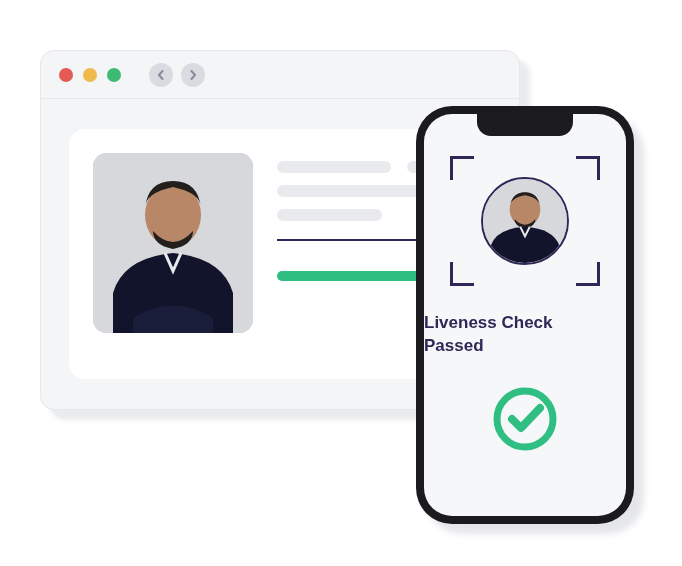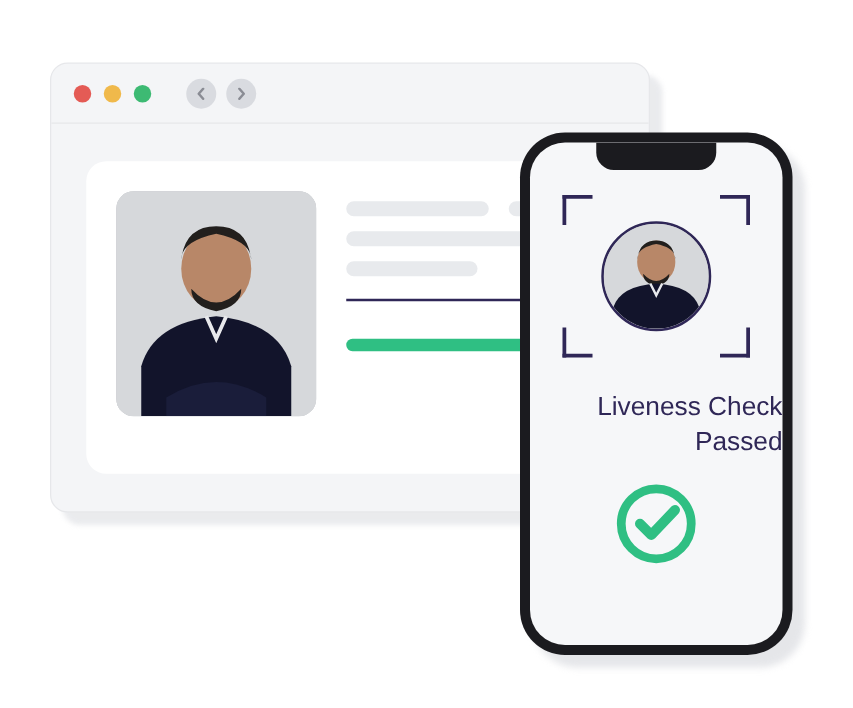--- a/index.html
+++ b/index.html
@@ -204,25 +204,25 @@
       overflow: hidden;
       background: #c8cace;
     }
     .avatar svg { width: 100%; height: 100%; display: block; }
 
     .status-text {
       position: absolute;
       top: 198px;
       left: 0;
       right: 0;
-      text-align: right;
-      font-size: 21px;
+      text-align: left;
+      font-size: 17px;
       line-height: 1.35;
       color: #2f2757;
-      font-weight: 400;
+      font-weight: 700;
       white-space: pre-line;
     }
 
     .check {
       position: absolute;
       top: 270px;
       left: 50%;
       transform: translateX(-50%);
       width: 70px;
       height: 70px;

